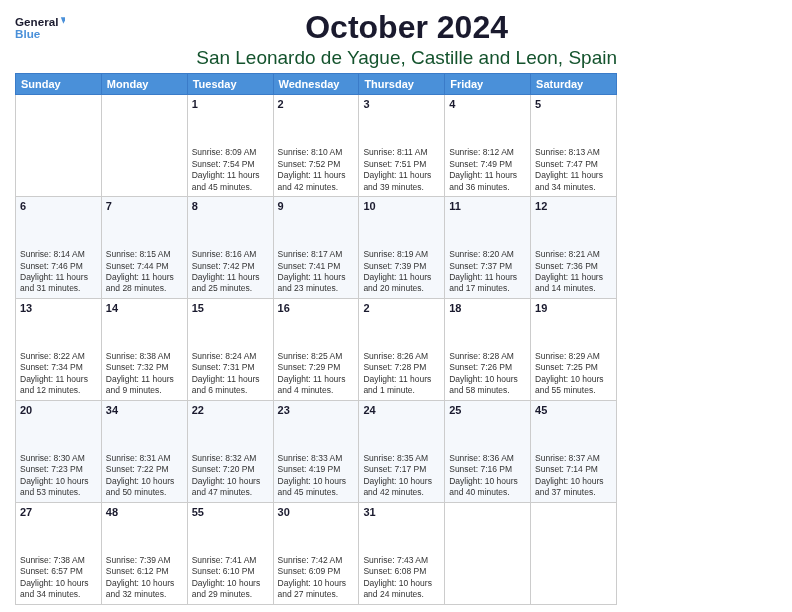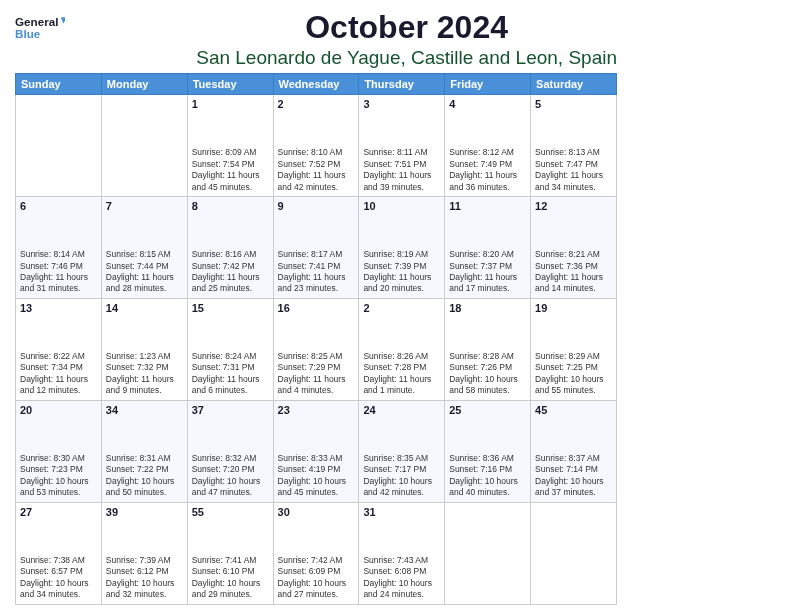--- a/index.html
+++ b/index.html
@@ -192,21 +192,21 @@
         </tr>
         <tr>
           <td>
             <span class="day-number">13</span>
             <div class="day-info">Sunrise: 8:22 AM
 Sunset: 7:34 PM
 Daylight: 11 hours and 12 minutes.</div>
           </td>
           <td>
             <span class="day-number">14</span>
-            <div class="day-info">Sunrise: 1:23 AM
+            <div class="day-info">Sunrise: 8:38 AM
 Sunset: 7:32 PM
 Daylight: 11 hours and 9 minutes.</div>
           </td>
           <td>
             <span class="day-number">15</span>
             <div class="day-info">Sunrise: 8:24 AM
 Sunset: 7:31 PM
 Daylight: 11 hours and 6 minutes.</div>
           </td>
           <td>
@@ -241,21 +241,21 @@
 Sunset: 7:23 PM
 Daylight: 10 hours and 53 minutes.</div>
           </td>
           <td>
             <span class="day-number">34</span>
             <div class="day-info">Sunrise: 8:31 AM
 Sunset: 7:22 PM
 Daylight: 10 hours and 50 minutes.</div>
           </td>
           <td>
-            <span class="day-number">37</span>
+            <span class="day-number">22</span>
             <div class="day-info">Sunrise: 8:32 AM
 Sunset: 7:20 PM
 Daylight: 10 hours and 47 minutes.</div>
           </td>
           <td>
             <span class="day-number">23</span>
             <div class="day-info">Sunrise: 8:33 AM
 Sunset: 4:19 PM
 Daylight: 10 hours and 45 minutes.</div>
           </td>
@@ -279,21 +279,21 @@
           </td>
         </tr>
         <tr>
           <td>
             <span class="day-number">27</span>
             <div class="day-info">Sunrise: 7:38 AM
 Sunset: 6:57 PM
 Daylight: 10 hours and 34 minutes.</div>
           </td>
           <td>
-            <span class="day-number">39</span>
+            <span class="day-number">48</span>
             <div class="day-info">Sunrise: 7:39 AM
 Sunset: 6:12 PM
 Daylight: 10 hours and 32 minutes.</div>
           </td>
           <td>
             <span class="day-number">55</span>
             <div class="day-info">Sunrise: 7:41 AM
 Sunset: 6:10 PM
 Daylight: 10 hours and 29 minutes.</div>
           </td>

